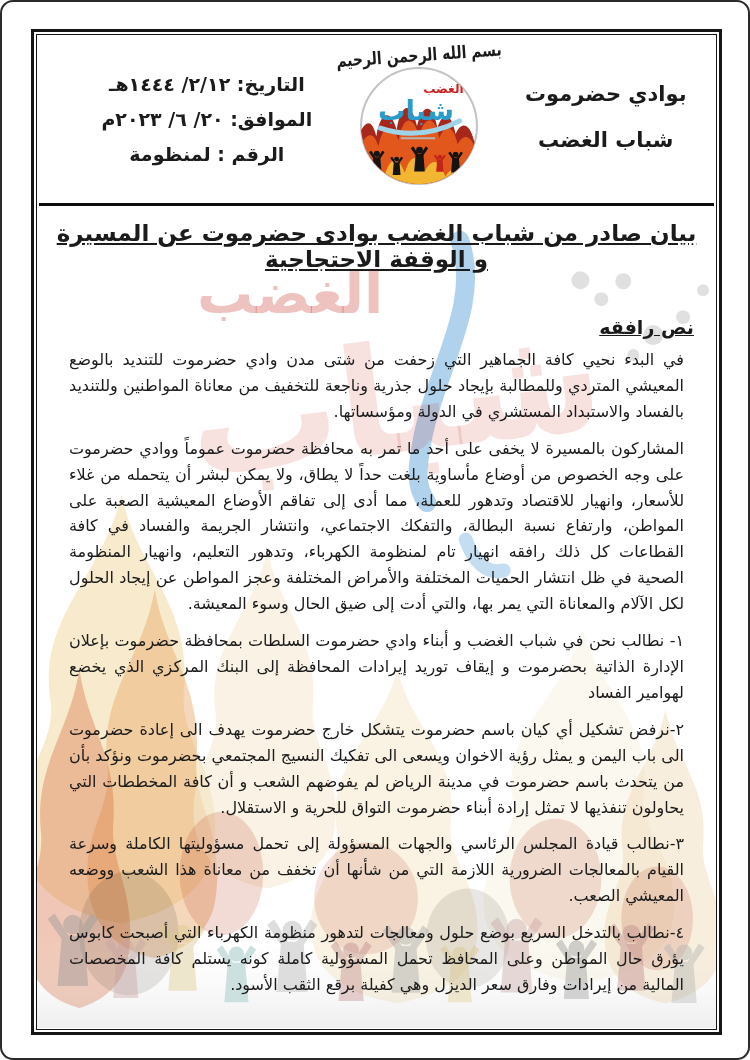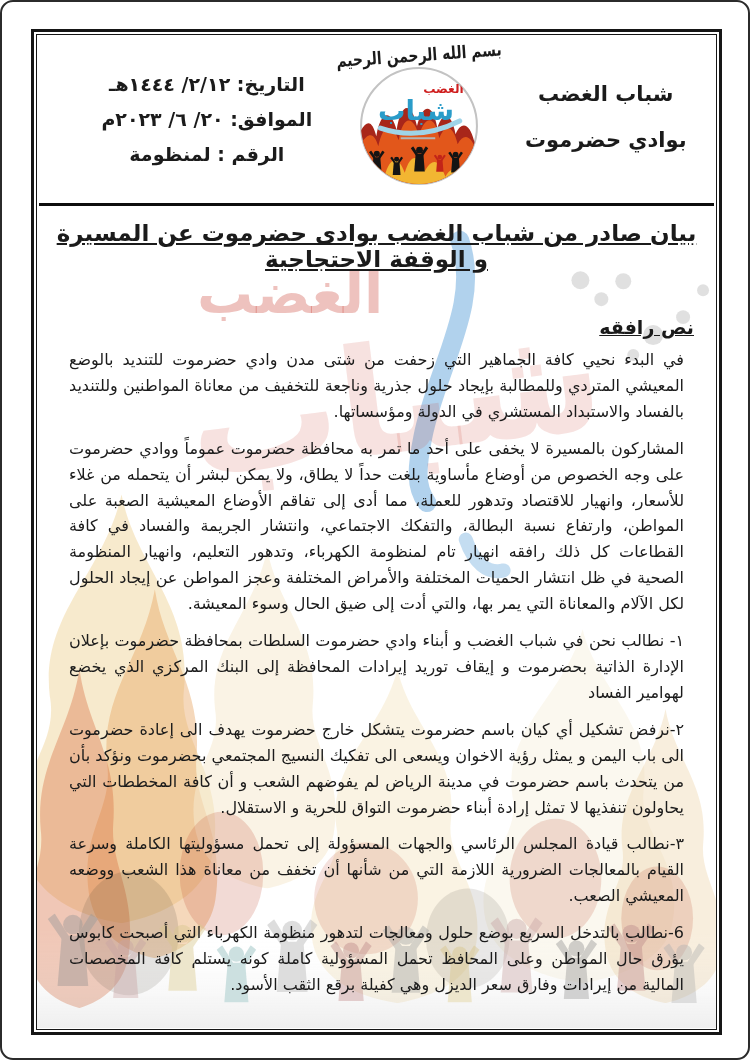--- a/index.html
+++ b/index.html
@@ -109,22 +109,22 @@
         </svg>
 
         <div class="wm-text-red">الغضب</div>
         <div class="wm-text-big">شباب</div>
       </div>
 
       <div class="content">
 
         <div class="letterhead">
           <div class="org-block">
+            <div>بوادي حضرموت</div>
             <div>شباب الغضب</div>
-            <div>بوادي حضرموت</div>
           </div>
 
           <div class="center-block">
             <div class="bismillah">بسم الله الرحمن الرحيم</div>
             <div class="logo-wrap">
               <svg viewBox="0 0 120 120" width="122" height="122">
                 <defs>
                     <clipPath id="logoClip">
                       <circle cx="60" cy="60" r="57"></circle>
                     </clipPath>
@@ -167,19 +167,19 @@
         <div class="title">بيان صادر من شباب الغضب بوادى حضرموت عن المسيرة و الوقفة الاحتجاجية</div>
 
         <div class="section-heading">نص رافقه</div>
 
         <div class="body-text">
           <p class="first">في البدء نحيي كافة الجماهير التي زحفت من شتى مدن وادي حضرموت للتنديد بالوضع المعيشي المتردي وللمطالبة بإيجاد حلول جذرية وناجعة للتخفيف من معاناة المواطنين وللتنديد بالفساد والاستبداد المستشري في الدولة ومؤسساتها.</p>
           <p>المشاركون بالمسيرة لا يخفى على أحد ما تمر به محافظة حضرموت عموماً ووادي حضرموت على وجه الخصوص من أوضاع مأساوية بلغت حداً لا يطاق، ولا يمكن لبشر أن يتحمله من غلاء للأسعار، وانهيار للاقتصاد وتدهور للعملة، مما أدى إلى تفاقم الأوضاع المعيشية الصعبة على المواطن، وارتفاع نسبة البطالة، والتفكك الاجتماعي، وانتشار الجريمة والفساد في كافة القطاعات كل ذلك رافقه انهيار تام لمنظومة  الكهرباء، وتدهور التعليم، وانهيار المنظومة الصحية في ظل انتشار الحميات المختلفة والأمراض المختلفة وعجز المواطن عن إيجاد الحلول لكل الآلام والمعاناة التي يمر بها، والتي أدت إلى ضيق الحال وسوء المعيشة.</p>
           <p>١-  نطالب نحن في شباب الغضب و أبناء وادي حضرموت السلطات بمحافظة حضرموت بإعلان الإدارة الذاتية بحضرموت و إيقاف توريد إيرادات المحافظة إلى البنك المركزي الذي يخضع لهوامير الفساد</p>
           <p>٢-نرفض تشكيل أي كيان باسم حضرموت يتشكل خارج حضرموت يهدف الى إعادة حضرموت الى باب اليمن و يمثل رؤية الاخوان ويسعى الى تفكيك النسيج المجتمعي بحضرموت ونؤكد بأن من يتحدث باسم حضرموت في مدينة الرياض لم يفوضهم الشعب و أن كافة المخططات التي يحاولون تنفذيها لا تمثل إرادة أبناء حضرموت التواق للحرية و الاستقلال.</p>
           <p>٣-نطالب قيادة المجلس الرئاسي والجهات المسؤولة إلى تحمل مسؤوليتها الكاملة وسرعة القيام بالمعالجات الضرورية اللازمة التي من شأنها أن تخفف من معاناة هذا الشعب ووضعه المعيشي الصعب.</p>
-          <p>6-نطالب بالتدخل السريع بوضع حلول ومعالجات لتدهور منظومة الكهرباء التي أصبحت كابوس يؤرق حال المواطن وعلى المحافظ تحمل المسؤولية كاملة كونه يستلم كافة المخصصات المالية من إيرادات وفارق سعر الديزل وهي كفيلة برقع الثقب الأسود.</p>
+          <p>٤-نطالب بالتدخل السريع بوضع حلول ومعالجات لتدهور منظومة الكهرباء التي أصبحت كابوس يؤرق حال المواطن وعلى المحافظ تحمل المسؤولية كاملة كونه يستلم كافة المخصصات المالية من إيرادات وفارق سعر الديزل وهي كفيلة برقع الثقب الأسود.</p>
         </div>
 
       </div>
     </div>
   </div>
 </div>
 
 </body></html>

